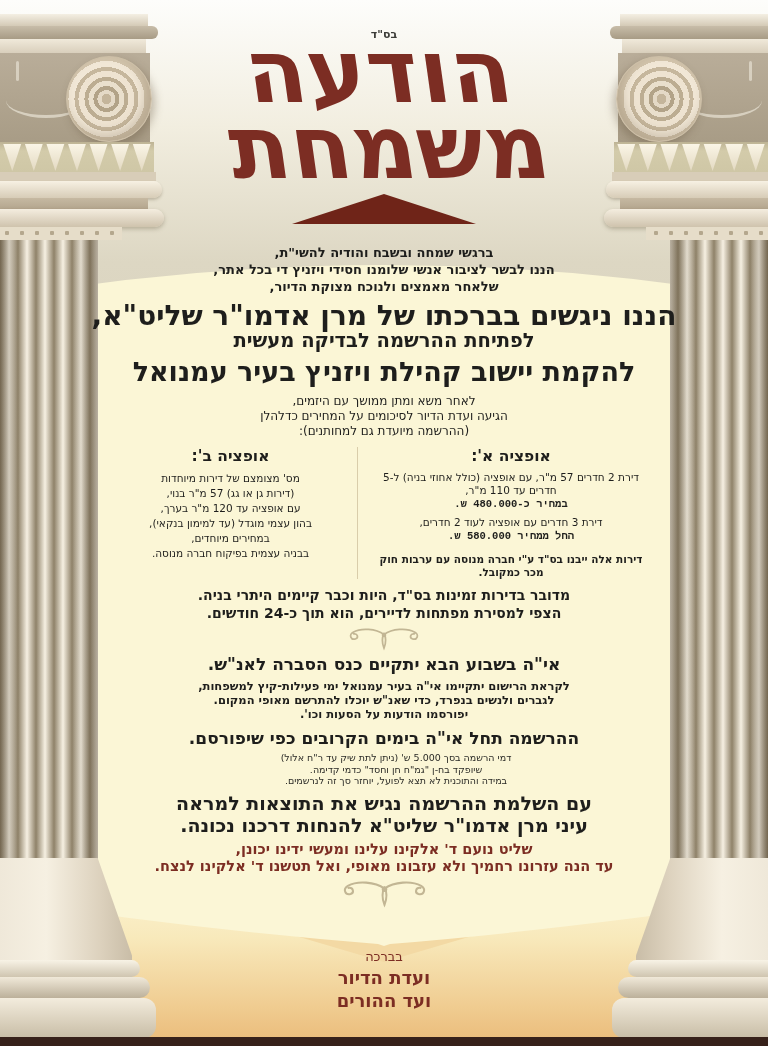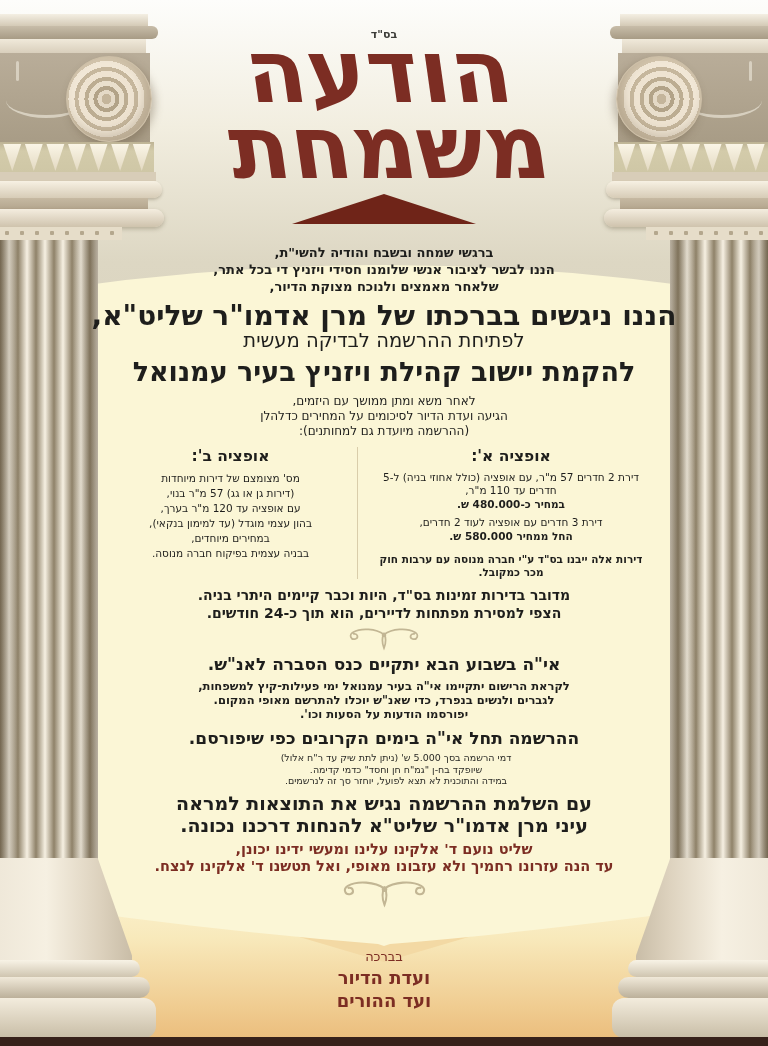--- a/index.html
+++ b/index.html
@@ -60,31 +60,31 @@
   .title{position:absolute;top:34px;left:0;right:0;text-align:center;color:#7c2d23;font-weight:bold;
         z-index:4;transform:skewX(8deg);letter-spacing:1px;}
   .title div{font-size:88px;line-height:76px;}
   .triangle{position:absolute;top:194px;left:50%;margin-left:-92px;width:0;height:0;z-index:4;
         border-left:92px solid transparent;border-right:92px solid transparent;border-bottom:30px solid #6f2418;}
 
   
   .content{position:absolute;top:244px;left:86px;width:596px;z-index:4;text-align:center;color:#1e1e1c;}
   .intro div{font-size:13px;font-weight:bold;line-height:17px;}
   .approach1{margin-top:8px;font-size:28px;font-weight:bold;line-height:26px;white-space:nowrap;}
-  .approach2{font-size:19.5px;font-weight:normal;line-height:24px;}
+  .approach2{font-size:19.5px;font-weight:bold;line-height:24px;}
   .headline{margin-top:2px;font-size:27px;font-weight:bold;line-height:33px;white-space:nowrap;}
   .summary{margin-top:6px;}
   .summary div{font-size:12px;line-height:15px;}
   .options{display:flex;margin:8px 28px 0;gap:10px;align-items:stretch;}
   .opt-a{width:54%;}
   .opt-b{width:44%;}
   .opt-divider{width:1px;background:#d9cdaa;}
   .opt-title{font-size:15.5px;font-weight:bold;margin-bottom:6px;}
   .opt-item{font-size:10.5px;line-height:13px;margin-bottom:5px;}
-  .opt-price{display:block;font-weight:bold;margin-top:1px;}
+  .opt-price{display:block;font-weight:bold;margin-top:1px;font-family:Liberation Mono, monospace;}
   .opt-note{font-size:10.5px;line-height:13px;font-weight:bold;margin-top:10px;}
   .opt-b-line{font-size:10.5px;line-height:15px;}
   .availability{margin-top:8px;font-weight:bold;font-size:14px;line-height:17.5px;}
   .flourish{display:block;margin:4px auto 0;}
   .conf-head{margin-top:2px;font-size:17px;font-weight:bold;line-height:21px;}
   .conf-lines{margin-top:4px;font-weight:bold;}
   .conf-lines div{font-size:11.5px;line-height:14px;}
   .reg-head{margin-top:7px;font-size:17px;font-weight:bold;line-height:21px;}
   .fine{margin-top:3px;color:#2a2a26;}
   .fine div{font-size:9.5px;line-height:11.5px;margin-left:24px;}

